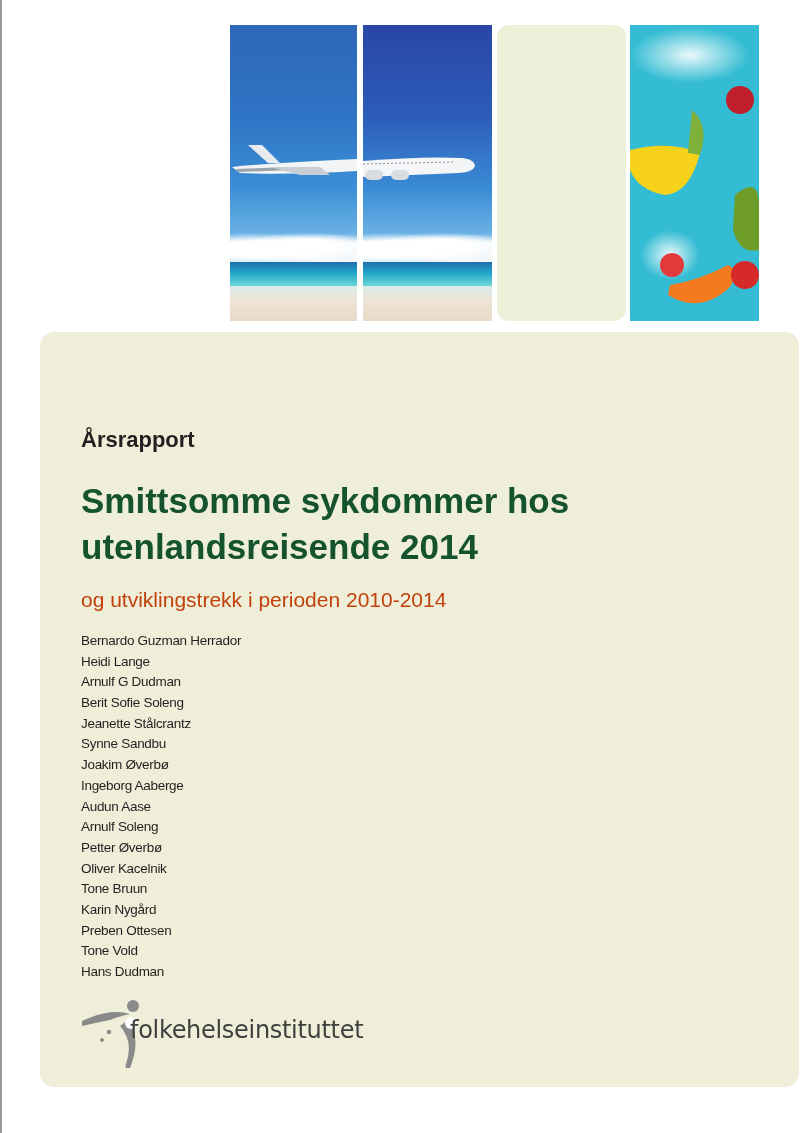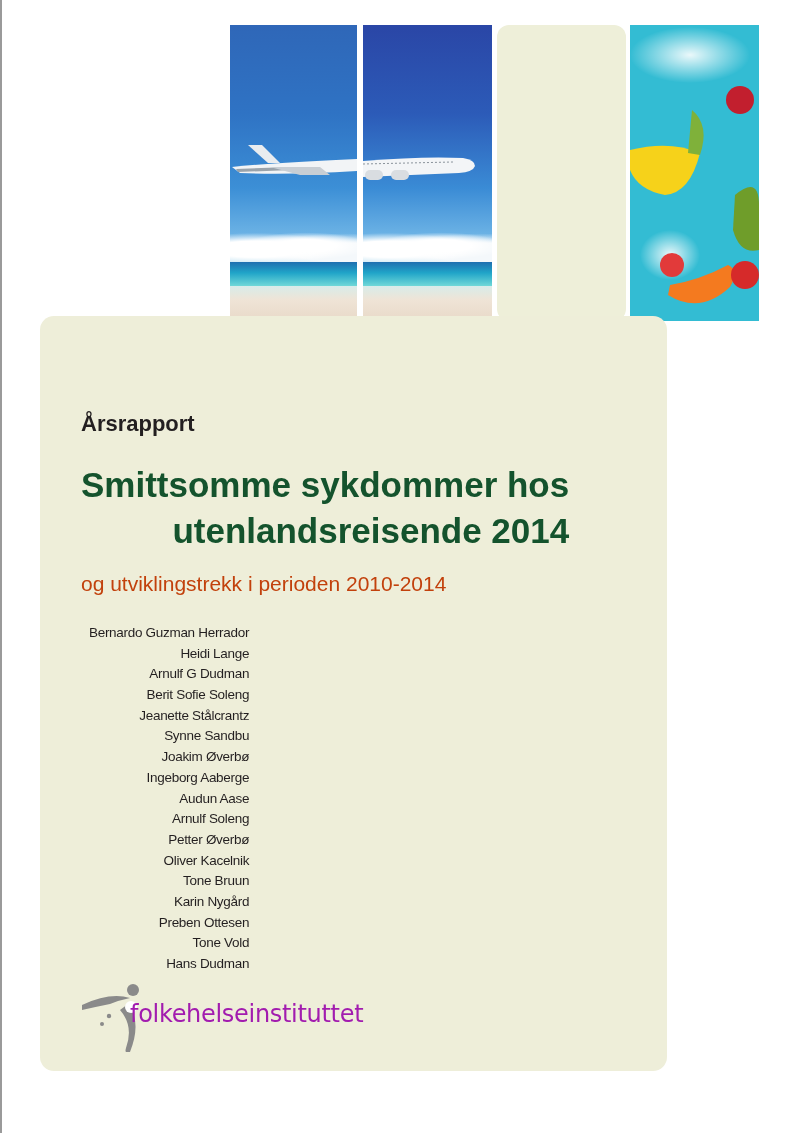--- a/index.html
+++ b/index.html
@@ -18,29 +18,29 @@
     background:radial-gradient(ellipse at 20% 60%,#fff 0 30%,transparent 60%),
                radial-gradient(ellipse at 60% 50%,#fff 0 28%,transparent 60%),
                radial-gradient(ellipse at 90% 70%,#f4f8fb 0 30%,transparent 60%); }
   .sea { position:absolute; left:0; right:0; top:237px; height:24px;
     background:linear-gradient(180deg,#1f6fb0 0%,#20a4c8 45%,#6fd8d8 100%); }
   .sand { position:absolute; left:0; right:0; top:261px; bottom:0;
     background:linear-gradient(180deg,#d8ecea 0%,#efe4d6 40%,#e8d9c8 100%); }
   .plane { position:absolute; }
   .year { position:absolute; left:40px; top:282px; font-size:40px; color:#55575a; letter-spacing:1px;
           font-family:Liberation Mono, monospace;margin-top:48px; }
-  .card { position:absolute; left:40px; top:316px; width:627px; height:755px;
-          background:#eeeed9; border-radius:14px;text-align:right; }
+  .card { position:absolute; left:40px; top:332px; width:759px; height:755px;
+          background:#eeeed9; border-radius:14px; }
   .kicker { position:absolute; left:41px; top:95px; font-size:22px; font-weight:bold; color:#231f20; }
   .title { position:absolute; left:41px; top:146px; font-size:35px; font-weight:bold; color:#14532d; line-height:46px; }
   .subtitle { position:absolute; left:41px; top:256px; font-size:21px; color:#c2410c; }
-  .authors { position:absolute; left:41px; top:299px; margin:8px; padding:0; list-style:none; }
+  .authors { position:absolute; left:41px; top:299px; margin:0; padding:0; list-style:none; }
   .authors li { font-size:13.5px; color:#231f20; height:20.7px; line-height:20.7px; letter-spacing:-0.3px; }
   .logo { position:absolute; left:40px; top:666px; width:300px; height:70px; }
-  .logo-text { position:absolute; left:90px; top:684px; font-size:24px; color:#a21caf;
+  .logo-text { position:absolute; left:90px; top:684px; font-size:24px; color:#404040;
                font-family:"DejaVu Sans", sans-serif; letter-spacing:-0.3px; }
   .fruit { position:absolute; }
 </style>
 </head>
 <body>
 
 <div class="edge"></div>
 
 <div class="panel p1">
   <div class="sky"></div>

